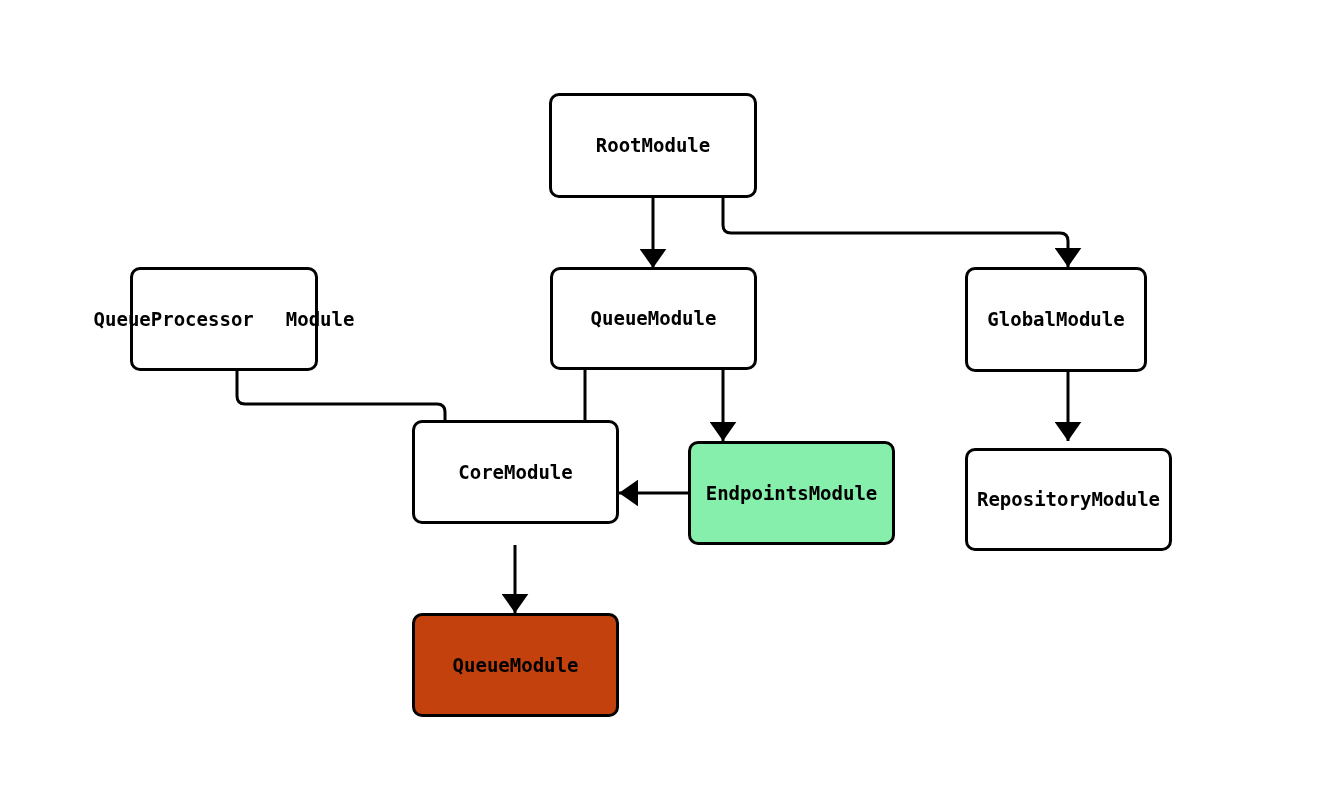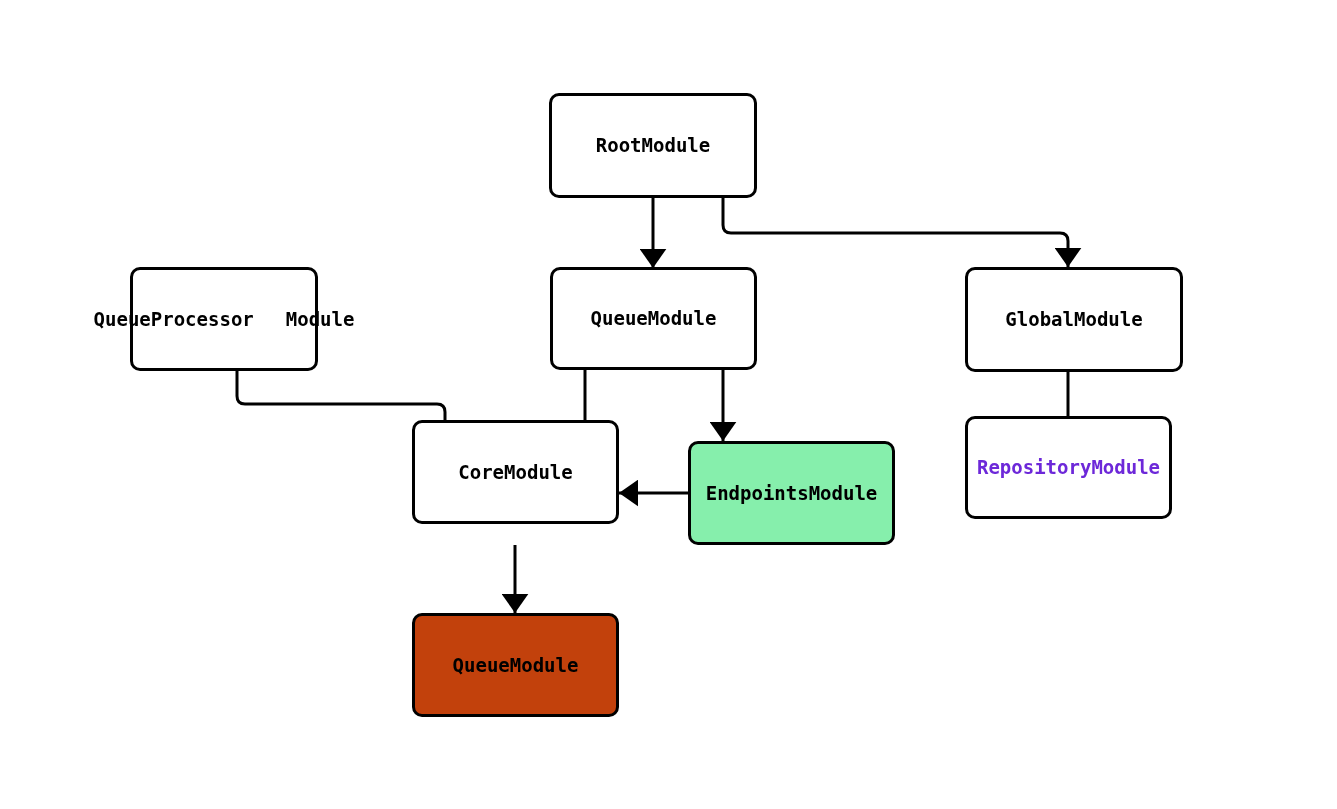--- a/index.html
+++ b/index.html
@@ -75,33 +75,33 @@
       <span>Module</span>
     </div>
     <div class="node" style="left: 130px; top: 267px; width: 188px; height: 104px; background: rgb(255, 255, 255); border-color: rgb(0, 0, 0); color: rgb(0, 0, 0); gap: 32px;">
       <span>QueueProcessor</span>
       <span>Module</span>
     </div>
     <div class="node" style="left: 550px; top: 267px; width: 207px; height: 103px; background: rgb(255, 255, 255); border-color: rgb(0, 0, 0); color: rgb(0, 0, 0);">
       <span>Queue</span>
       <span>Module</span>
     </div>
-    <div class="node" style="left: 965px; top: 267px; width: 218px; height: 105px; background: rgb(255, 255, 255); border-color: rgb(0, 0, 0); color: rgb(0, 0, 0);">
+    <div class="node" style="left: 965px; top: 267px; width: 182px; height: 105px; background: rgb(255, 255, 255); border-color: rgb(0, 0, 0); color: rgb(0, 0, 0);">
       <span>Global</span>
       <span>Module</span>
     </div>
     <div class="node" style="left: 412px; top: 420px; width: 207px; height: 104px; background: rgb(255, 255, 255); border-color: rgb(0, 0, 0); color: rgb(0, 0, 0);">
       <span>Core</span>
       <span>Module</span>
     </div>
     <div class="node" style="left: 688px; top: 441px; width: 207px; height: 104px; background: #86efac; border-color: rgb(0, 0, 0); color: rgb(0, 0, 0);">
       <span>Endpoints</span>
       <span>Module</span>
     </div>
-    <div class="node" style="left: 965px; top: 416px; width: 207px; height: 103px; background: rgb(255, 255, 255); border-color: rgb(0, 0, 0); color: #6d28d9;">
+    <div class="node" style="left: 965px; top: 448px; width: 207px; height: 103px; background: rgb(255, 255, 255); border-color: rgb(0, 0, 0); color: #000000;">
       <span>Repository</span>
       <span>Module</span>
     </div>
     <div class="node" style="left: 412px; top: 613px; width: 207px; height: 104px; background: #c2410c; border-color: rgb(0, 0, 0); color: rgb(0, 0, 0);">
       <span>Queue</span>
       <span>Module</span>
     </div>
   </div>
 
 </body></html>

